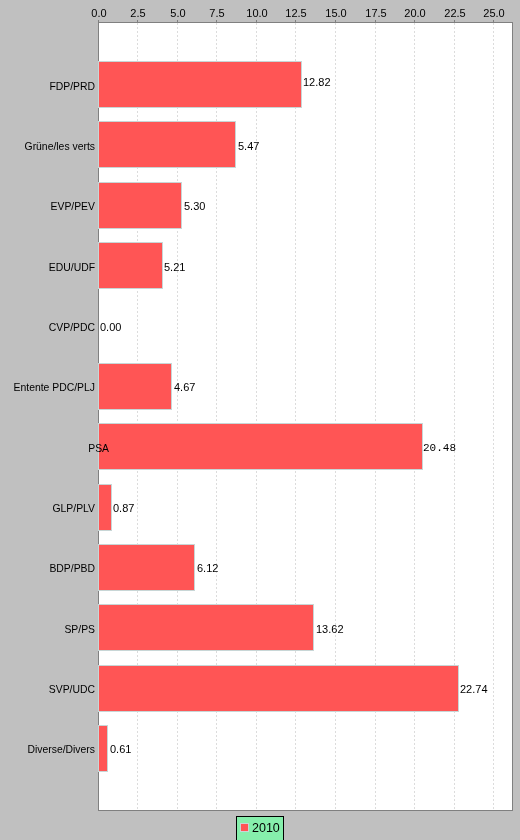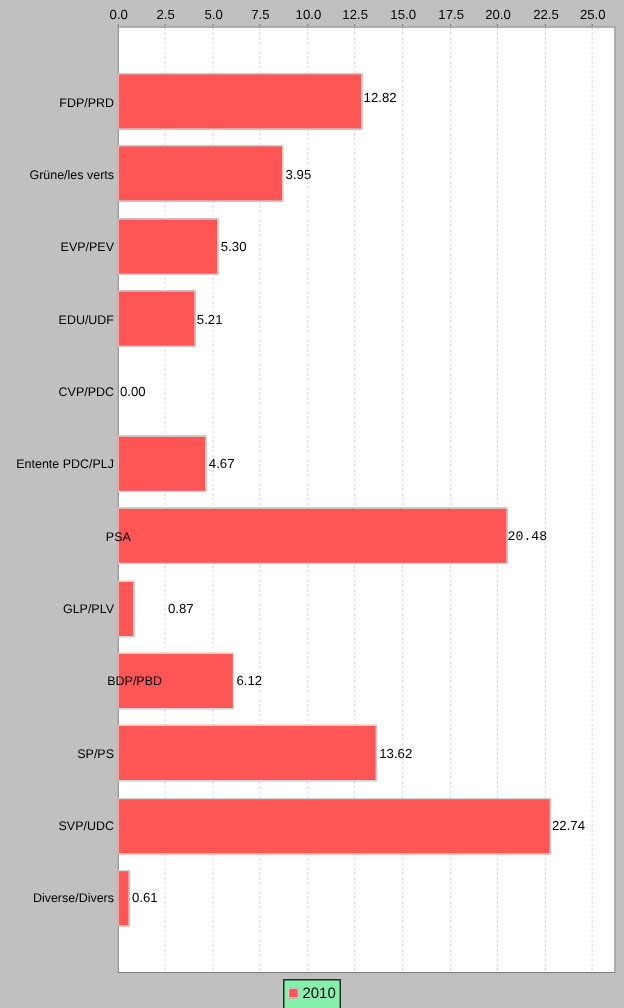--- a/index.html
+++ b/index.html
@@ -87,34 +87,34 @@
     </div>
   <div id="cat-labels">
       <div class="cat-label" style="left: 0px; width: 95px; top: 81.1px;">FDP/PRD</div>
       <div class="cat-label" style="left: 0px; width: 95px; top: 141.1px;">Grüne/les verts</div>
       <div class="cat-label" style="left: 0px; width: 95px; top: 201.1px;">EVP/PEV</div>
       <div class="cat-label" style="left: 0px; width: 95px; top: 262.1px;">EDU/UDF</div>
       <div class="cat-label" style="left: 0px; width: 95px; top: 322.1px;">CVP/PDC</div>
       <div class="cat-label" style="left: 0px; width: 95px; top: 382.1px;">Entente PDC/PLJ</div>
       <div class="cat-label" style="left: 14px; width: 95px; top: 443.1px;">PSA</div>
       <div class="cat-label" style="left: 0px; width: 95px; top: 503.1px;">GLP/PLV</div>
-      <div class="cat-label" style="left: 0px; width: 95px; top: 563.1px; padding-left: 40px;">BDP/PBD</div>
+      <div class="cat-label" style="left: 0px; width: 95px; top: 563.1px;">BDP/PBD</div>
       <div class="cat-label" style="left: 0px; width: 95px; top: 624.1px;">SP/PS</div>
       <div class="cat-label" style="left: 0px; width: 95px; top: 684.1px;">SVP/UDC</div>
       <div class="cat-label" style="left: 0px; width: 95px; top: 744.1px;">Diverse/Divers</div>
     </div>
   <div id="val-labels">
       <div class="val-label" style="left: 303.043px; top: 76px;">12.82</div>
-      <div class="val-label" style="left: 237.791px; top: 139.5px;">3.95</div>
+      <div class="val-label" style="left: 237.791px; top: 139.5px;">5.47</div>
       <div class="val-label" style="left: 183.941px; top: 199.5px;">5.30</div>
       <div class="val-label" style="left: 164.461px; top: 260.5px;">5.21</div>
       <div class="val-label" style="left: 100px; top: 320.5px;">0.00</div>
       <div class="val-label" style="left: 173.963px; top: 380.5px;">4.67</div>
       <div class="val-label" style="left: 423px; top: 441.5px; font-family: Liberation Mono, monospace;">20.48</div>
-      <div class="val-label" style="left: 129px; top: 501.5px; padding-left: 11px;">0.87</div>
+      <div class="val-label" style="left: 113px; top: 501.5px;">0.87</div>
       <div class="val-label" style="left: 196.929px; top: 561.5px;">6.12</div>
       <div class="val-label" style="left: 315.714px; top: 622.5px;">13.62</div>
       <div class="val-label" style="left: 460.156px; top: 682.5px;">22.74</div>
       <div class="val-label" style="left: 109.661px; top: 742.5px;">0.61</div>
     </div>
 
   <div id="legend">
     <div id="legend-swatch"></div>
     <div id="legend-label">2010</div>
   </div>

